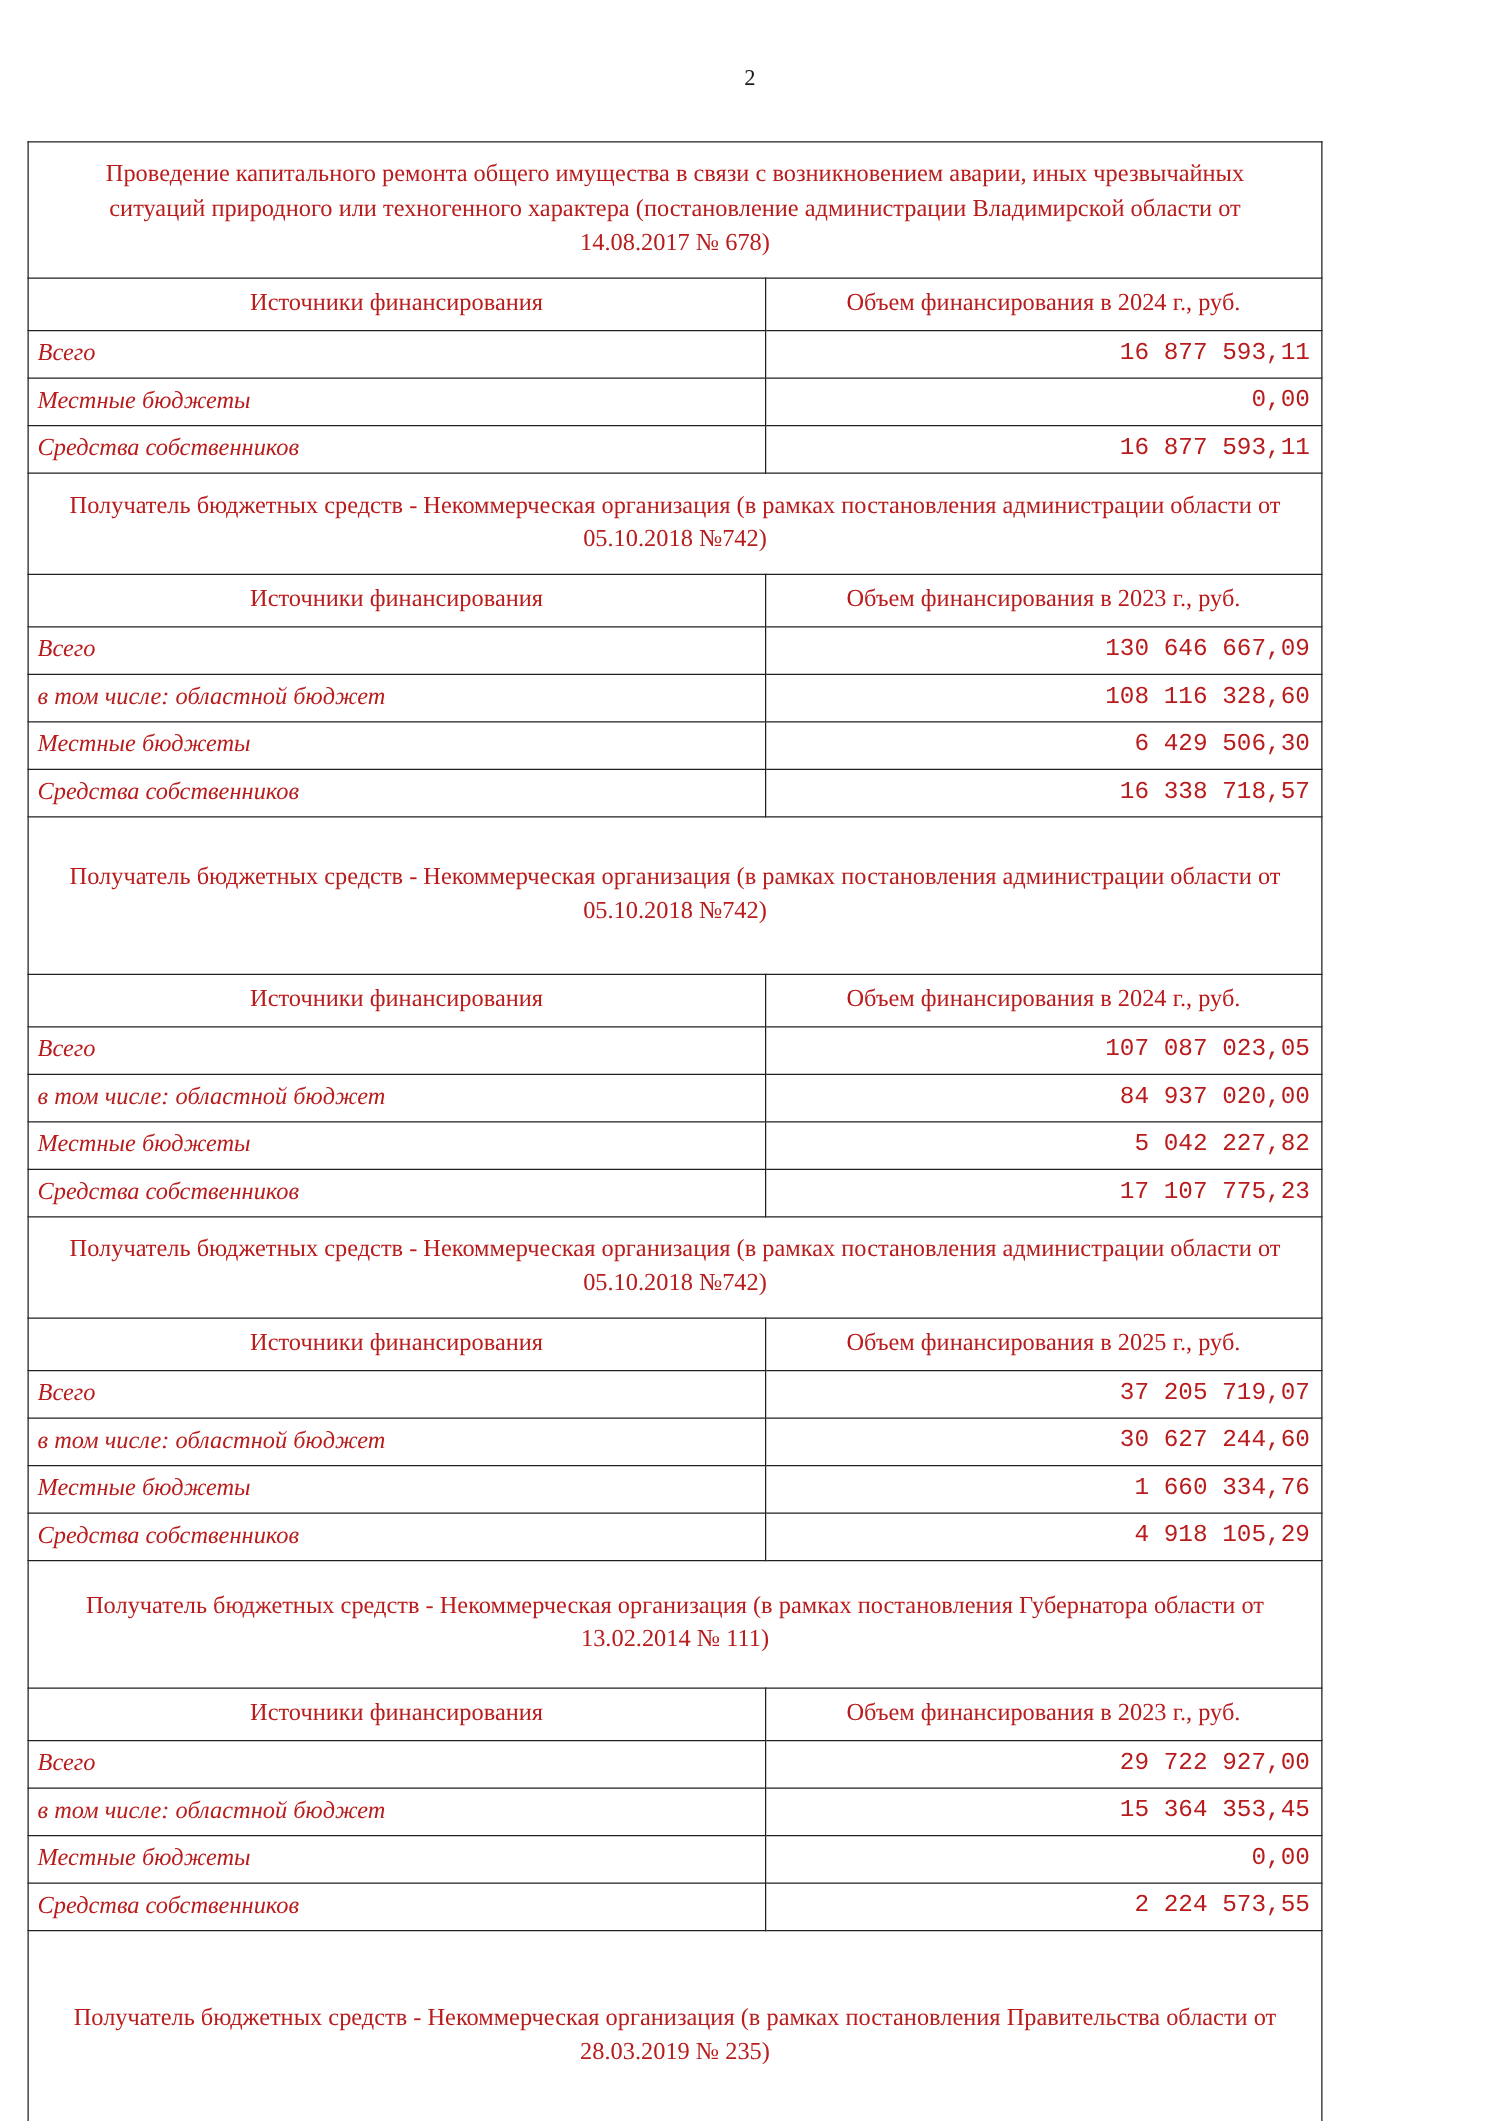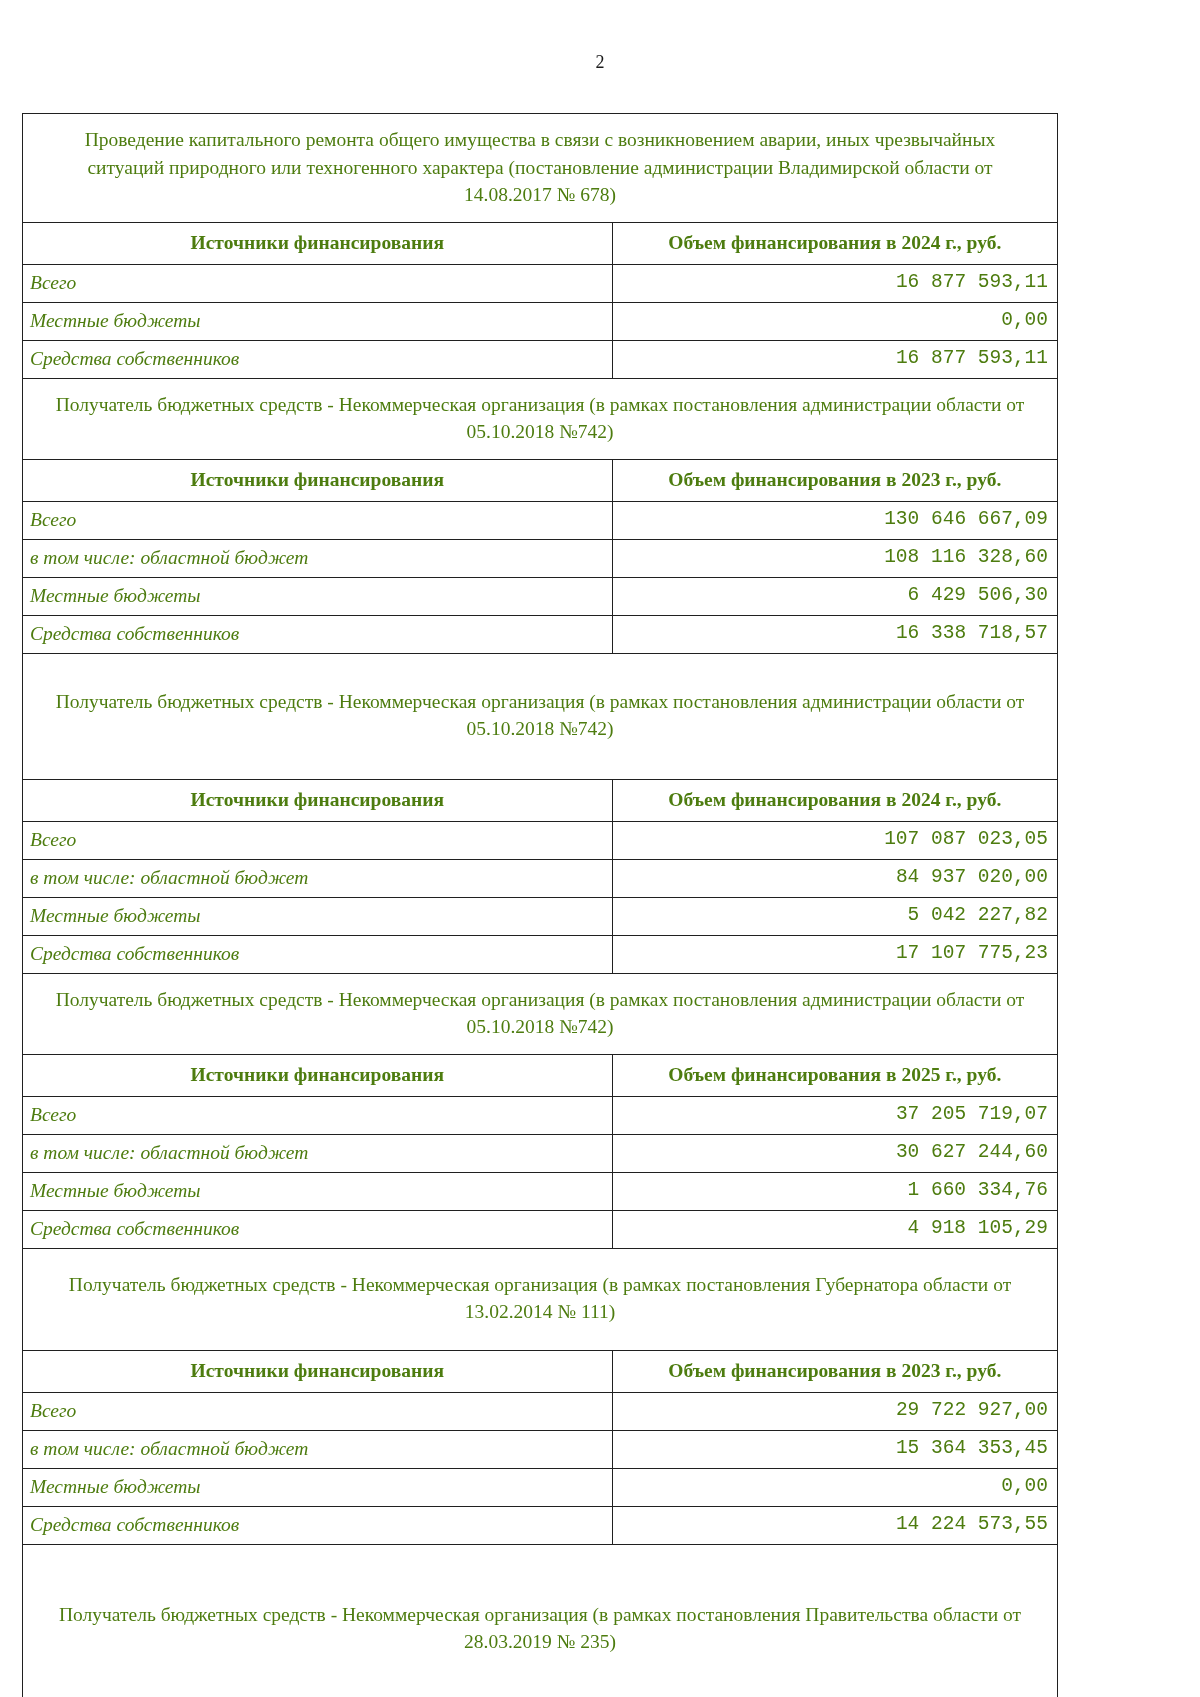--- a/index.html
+++ b/index.html
@@ -37,21 +37,21 @@
     border-collapse: collapse;
     table-layout: fixed;
     border: 1.6px solid #1b1b1b;
   }
   .doc-table td {
     border: 1.2px solid #202020;
     padding: 0;
     vertical-align: middle;
     font-size: 19.5px;
     line-height: 1.33;
-    color: #4d7c0f;
+    color: #b91c1c;
   }
   .col-left  { width: 589px; }
   .col-right { width: 445px; }
 
   
   td.section-head {
     text-align: center;
     padding: 12px 30px 13px 30px;
     font-size: 19.5px;
     line-height: 1.42;
@@ -66,21 +66,20 @@
   }
   td.section-head.medium {
     padding-top: 22px;
     padding-bottom: 24px;
   }
 
   
   td.col-head {
     text-align: center;
     padding: 7px 8px 8px 8px;
-    font-weight: bold;
   }
 
   
   td.label {
     text-align: left;
     padding: 5px 6px 6px 7px;
     white-space: nowrap;
     font-style: italic;
   }
   td.value {
@@ -210,21 +209,21 @@
       <tr>
         <td class="label">в том числе: областной бюджет</td>
         <td class="value">15 364 353,45</td>
       </tr>
       <tr>
         <td class="label">Местные бюджеты</td>
         <td class="value">0,00</td>
       </tr>
       <tr>
         <td class="label">Средства собственников</td>
-        <td class="value">14 224 573,55</td>
+        <td class="value">2 224 573,55</td>
       </tr>
 
       <tr>
         <td class="section-head xtall" colspan="2">Получатель бюджетных средств - Некоммерческая организация (в рамках постановления Правительства области от 28.03.2019 № 235)</td>
       </tr>
 
     </tbody>
   </table>
 
 </div>

